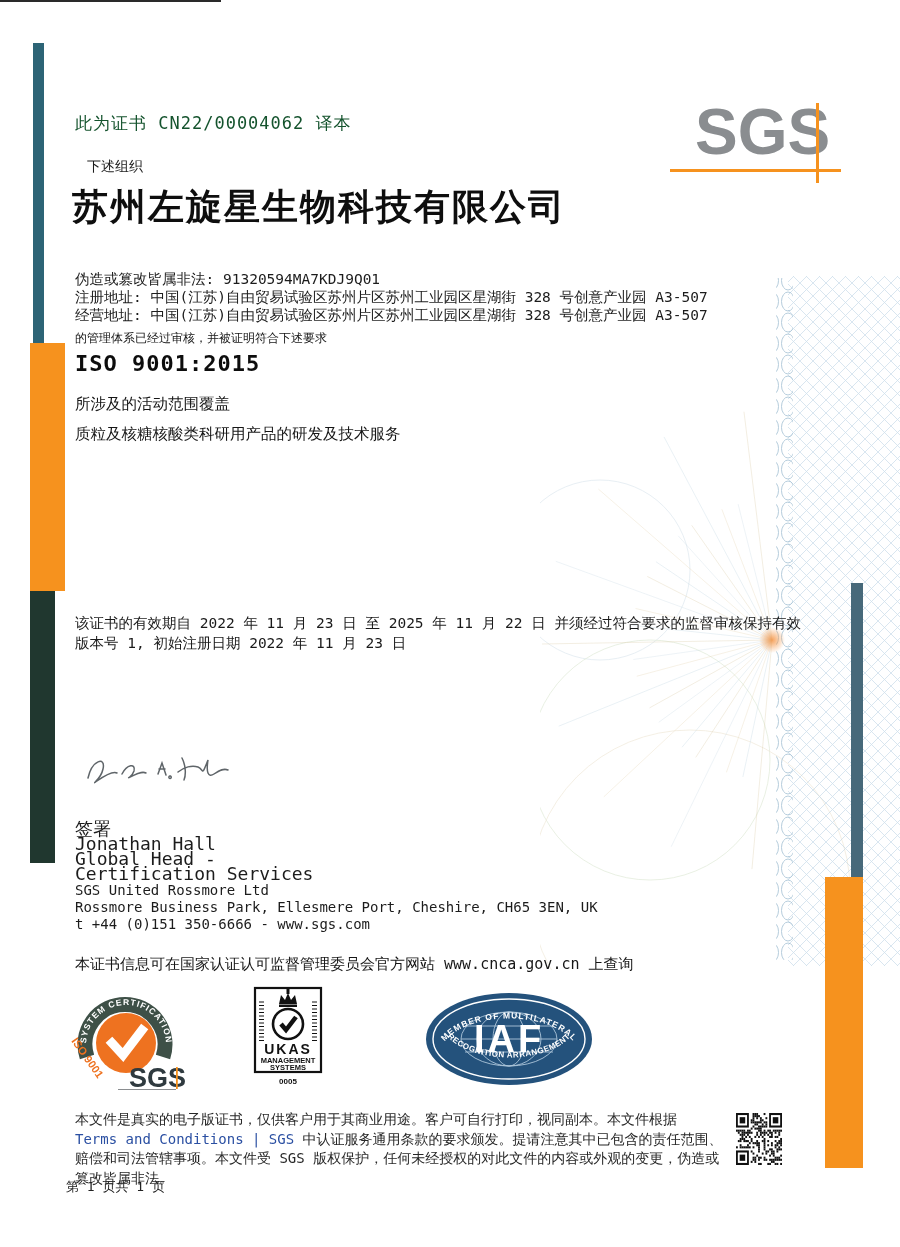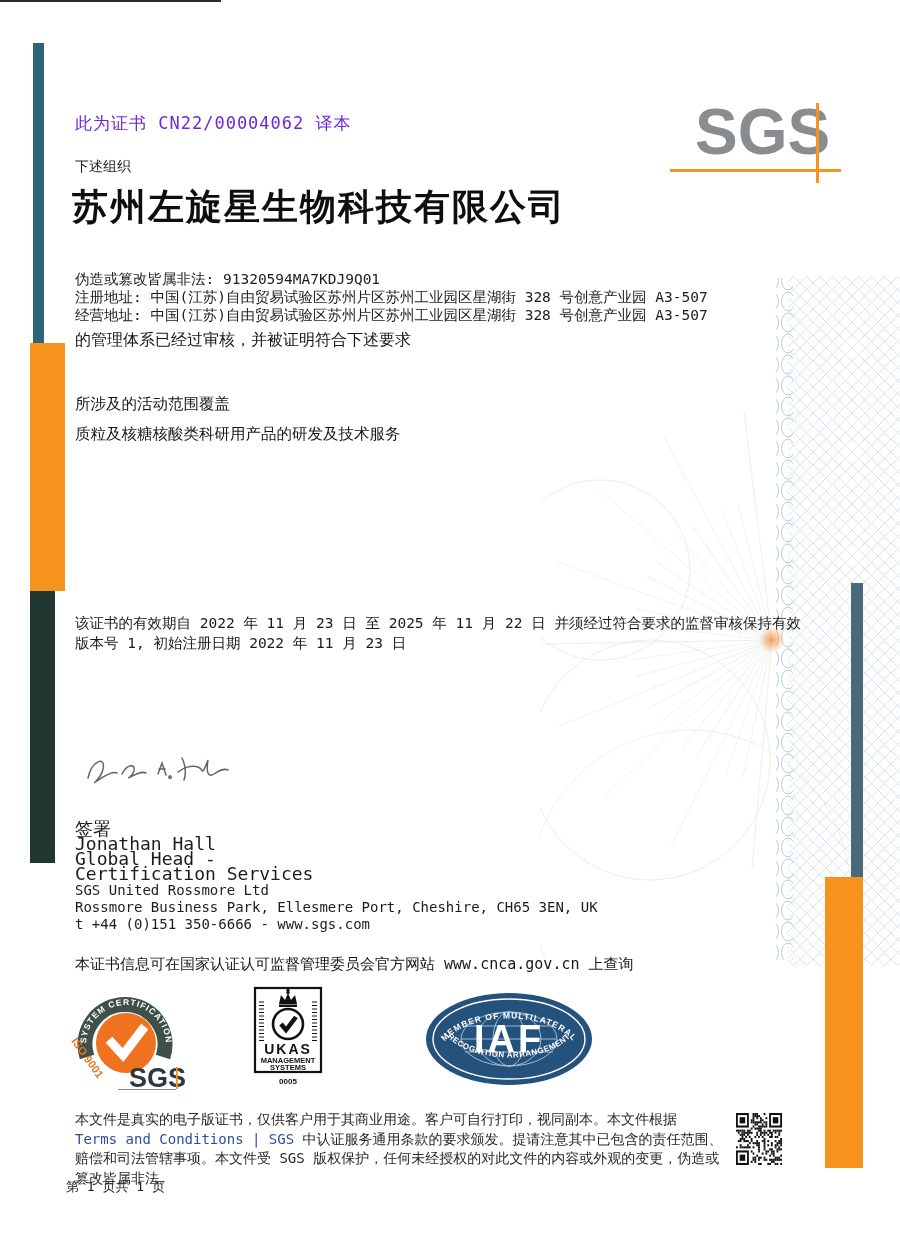--- a/index.html
+++ b/index.html
@@ -1,26 +1,26 @@
 <!DOCTYPE html>
 <html><head>
 <meta charset="utf-8">
 <style>
   html,body{margin:0;padding:0;background:#ffffff;}
   .page{position:relative;width:900px;height:1247px;background:#ffffff;overflow:hidden;
         font-family:"DejaVu Sans Mono","DejaVu Sans","Liberation Sans",sans-serif;color:#222;}
   .abs{position:absolute;}
   .bar{position:absolute;}
   .txt{position:absolute;white-space:nowrap;}
-  .cert-line{left:75px;top:112px;font-size:17px;letter-spacing:1px;color:#6d28d9;}
-  .org-intro{left:75px;top:158px;font-size:14px;color:#1c1c1c;}
+  .cert-line{left:75px;top:112px;font-size:17px;letter-spacing:1px;color:#14532d;}
+  .org-intro{left:87px;top:158px;font-size:14px;color:#1c1c1c;}
   .company{left:72px;top:183px;font-size:36px;font-weight:700;letter-spacing:2px;color:#0e0e0e;
            font-family:Liberation Sans, sans-serif;}
   .meta{left:75px;top:270px;font-size:14.5px;line-height:18px;color:#1c1c1c;white-space:nowrap;}
-  .audited{left:75px;top:330px;font-size:16px;color:#161616;}
+  .audited{left:75px;top:330px;font-size:12px;color:#161616;}
   .standard{left:75px;top:351px;font-size:22px;font-weight:700;letter-spacing:1px;color:#0d0d0d;}
   .scope-intro{left:75px;top:394px;font-size:15.5px;color:#161616;}
   .scope{left:75px;top:424px;font-size:15.5px;color:#161616;}
   .validity{left:75px;top:613px;font-size:14.5px;line-height:20px;color:#1a1a1a;white-space:nowrap;}
   .sig-line{left:75px;top:816px;width:221px;height:2px;background:#2a2a2a;}
   .sig-block{left:75px;top:821px;font-size:18px;line-height:15px;color:#1c1c1c;}
   .uk-block{left:75px;top:882px;font-size:14px;line-height:17px;color:#1c1c1c;}
   .verify{left:75px;top:955px;font-size:15px;color:#161616;}
   .footer-para{left:75px;top:1110px;width:652px;font-size:14px;line-height:19.5px;color:#272727;white-space:normal;}
   .footer-para .lnk{color:#2a4fa2;cursor:pointer;}
@@ -96,20 +96,21 @@
   <div class="txt org-intro">下述组织</div>
   <div class="txt company">苏州左旋星生物科技有限公司</div>
 
   <div class="txt meta">
     <div>伪造或篡改皆属非法: 91320594MA7KDJ9Q01</div>
     <div>注册地址: 中国(江苏)自由贸易试验区苏州片区苏州工业园区星湖街 328 号创意产业园 A3-507</div>
     <div>经营地址: 中国(江苏)自由贸易试验区苏州片区苏州工业园区星湖街 328 号创意产业园 A3-507</div>
   </div>
 
   <div class="txt audited">的管理体系已经过审核，并被证明符合下述要求</div>
+  <div class="txt standard">ISO 9001:2015</div>
   <div class="txt scope-intro">所涉及的活动范围覆盖</div>
   <div class="txt scope">质粒及核糖核酸类科研用产品的研发及技术服务</div>
 
   <div class="txt validity">
     <div>该证书的有效期自 2022 年 11 月 23 日 至 2025 年 11 月 22 日 并须经过符合要求的监督审核保持有效</div>
     <div>版本号 1, 初始注册日期 2022 年 11 月 23 日</div>
   </div>
 
   <svg class="abs" style="left:82px;top:748px;" width="160" height="46" viewBox="0 0 160 46">
     <g fill="none" stroke="#5f6569" stroke-width="1.5" stroke-linecap="round">

